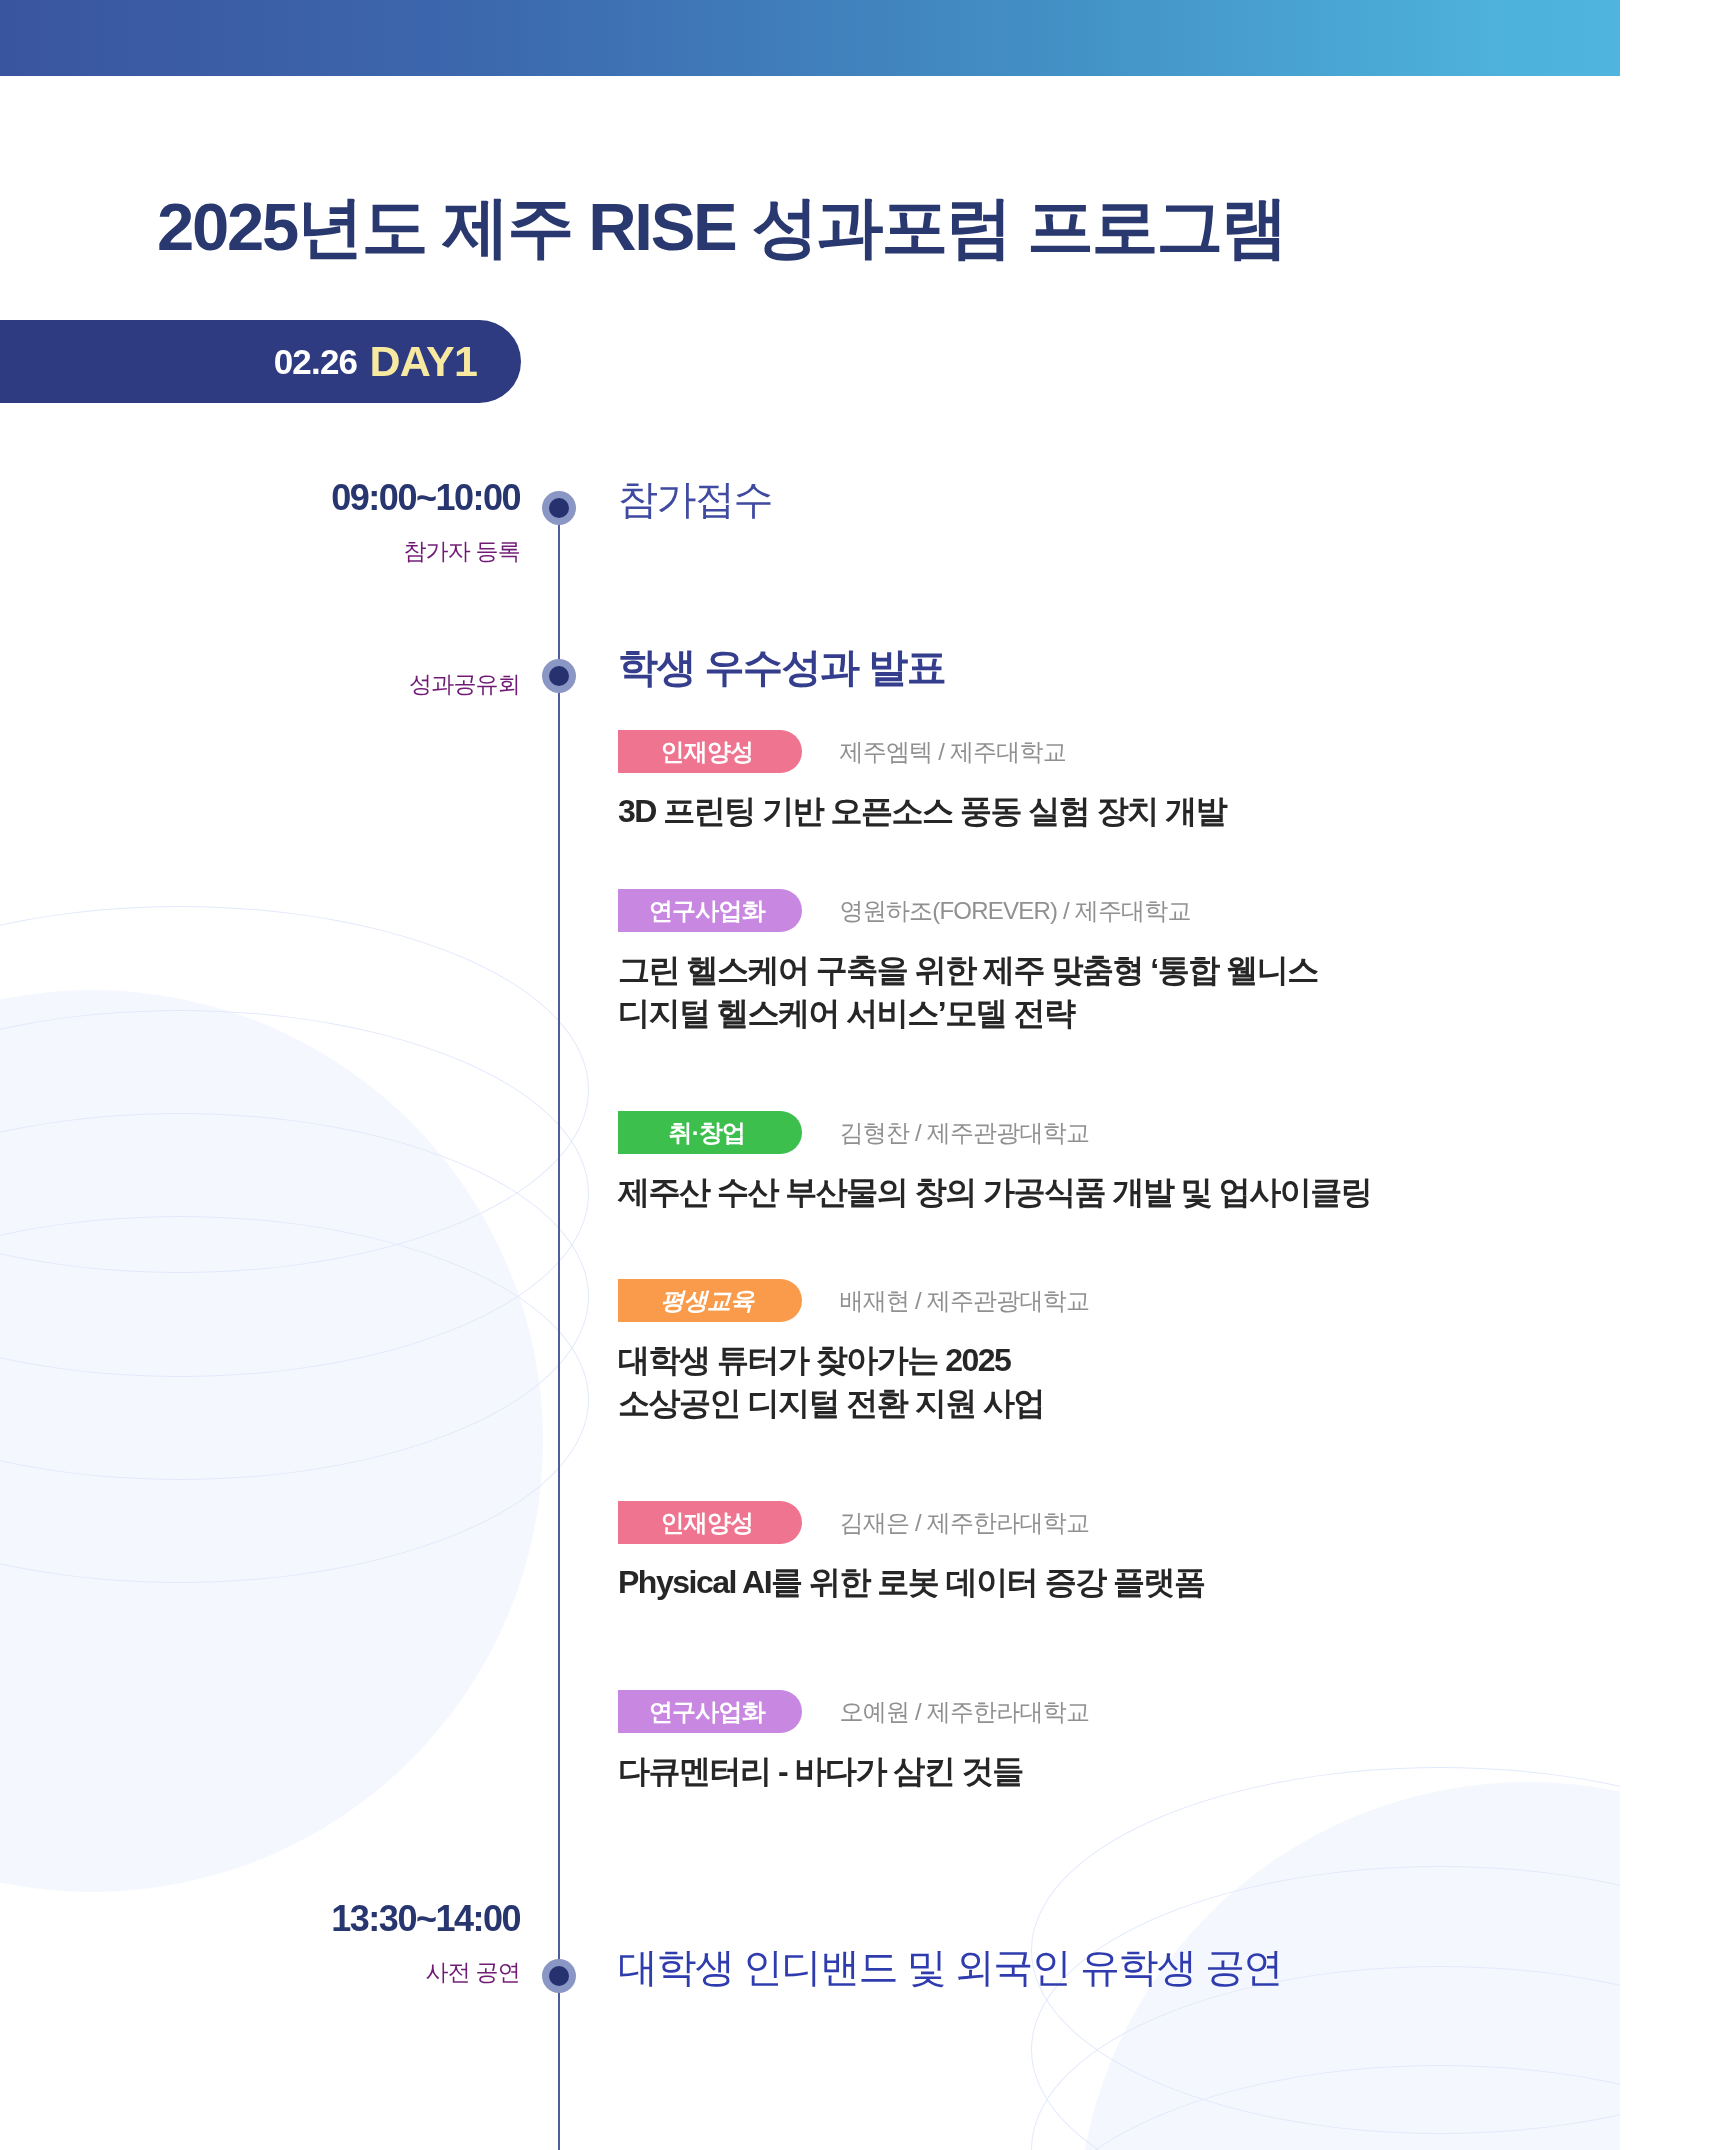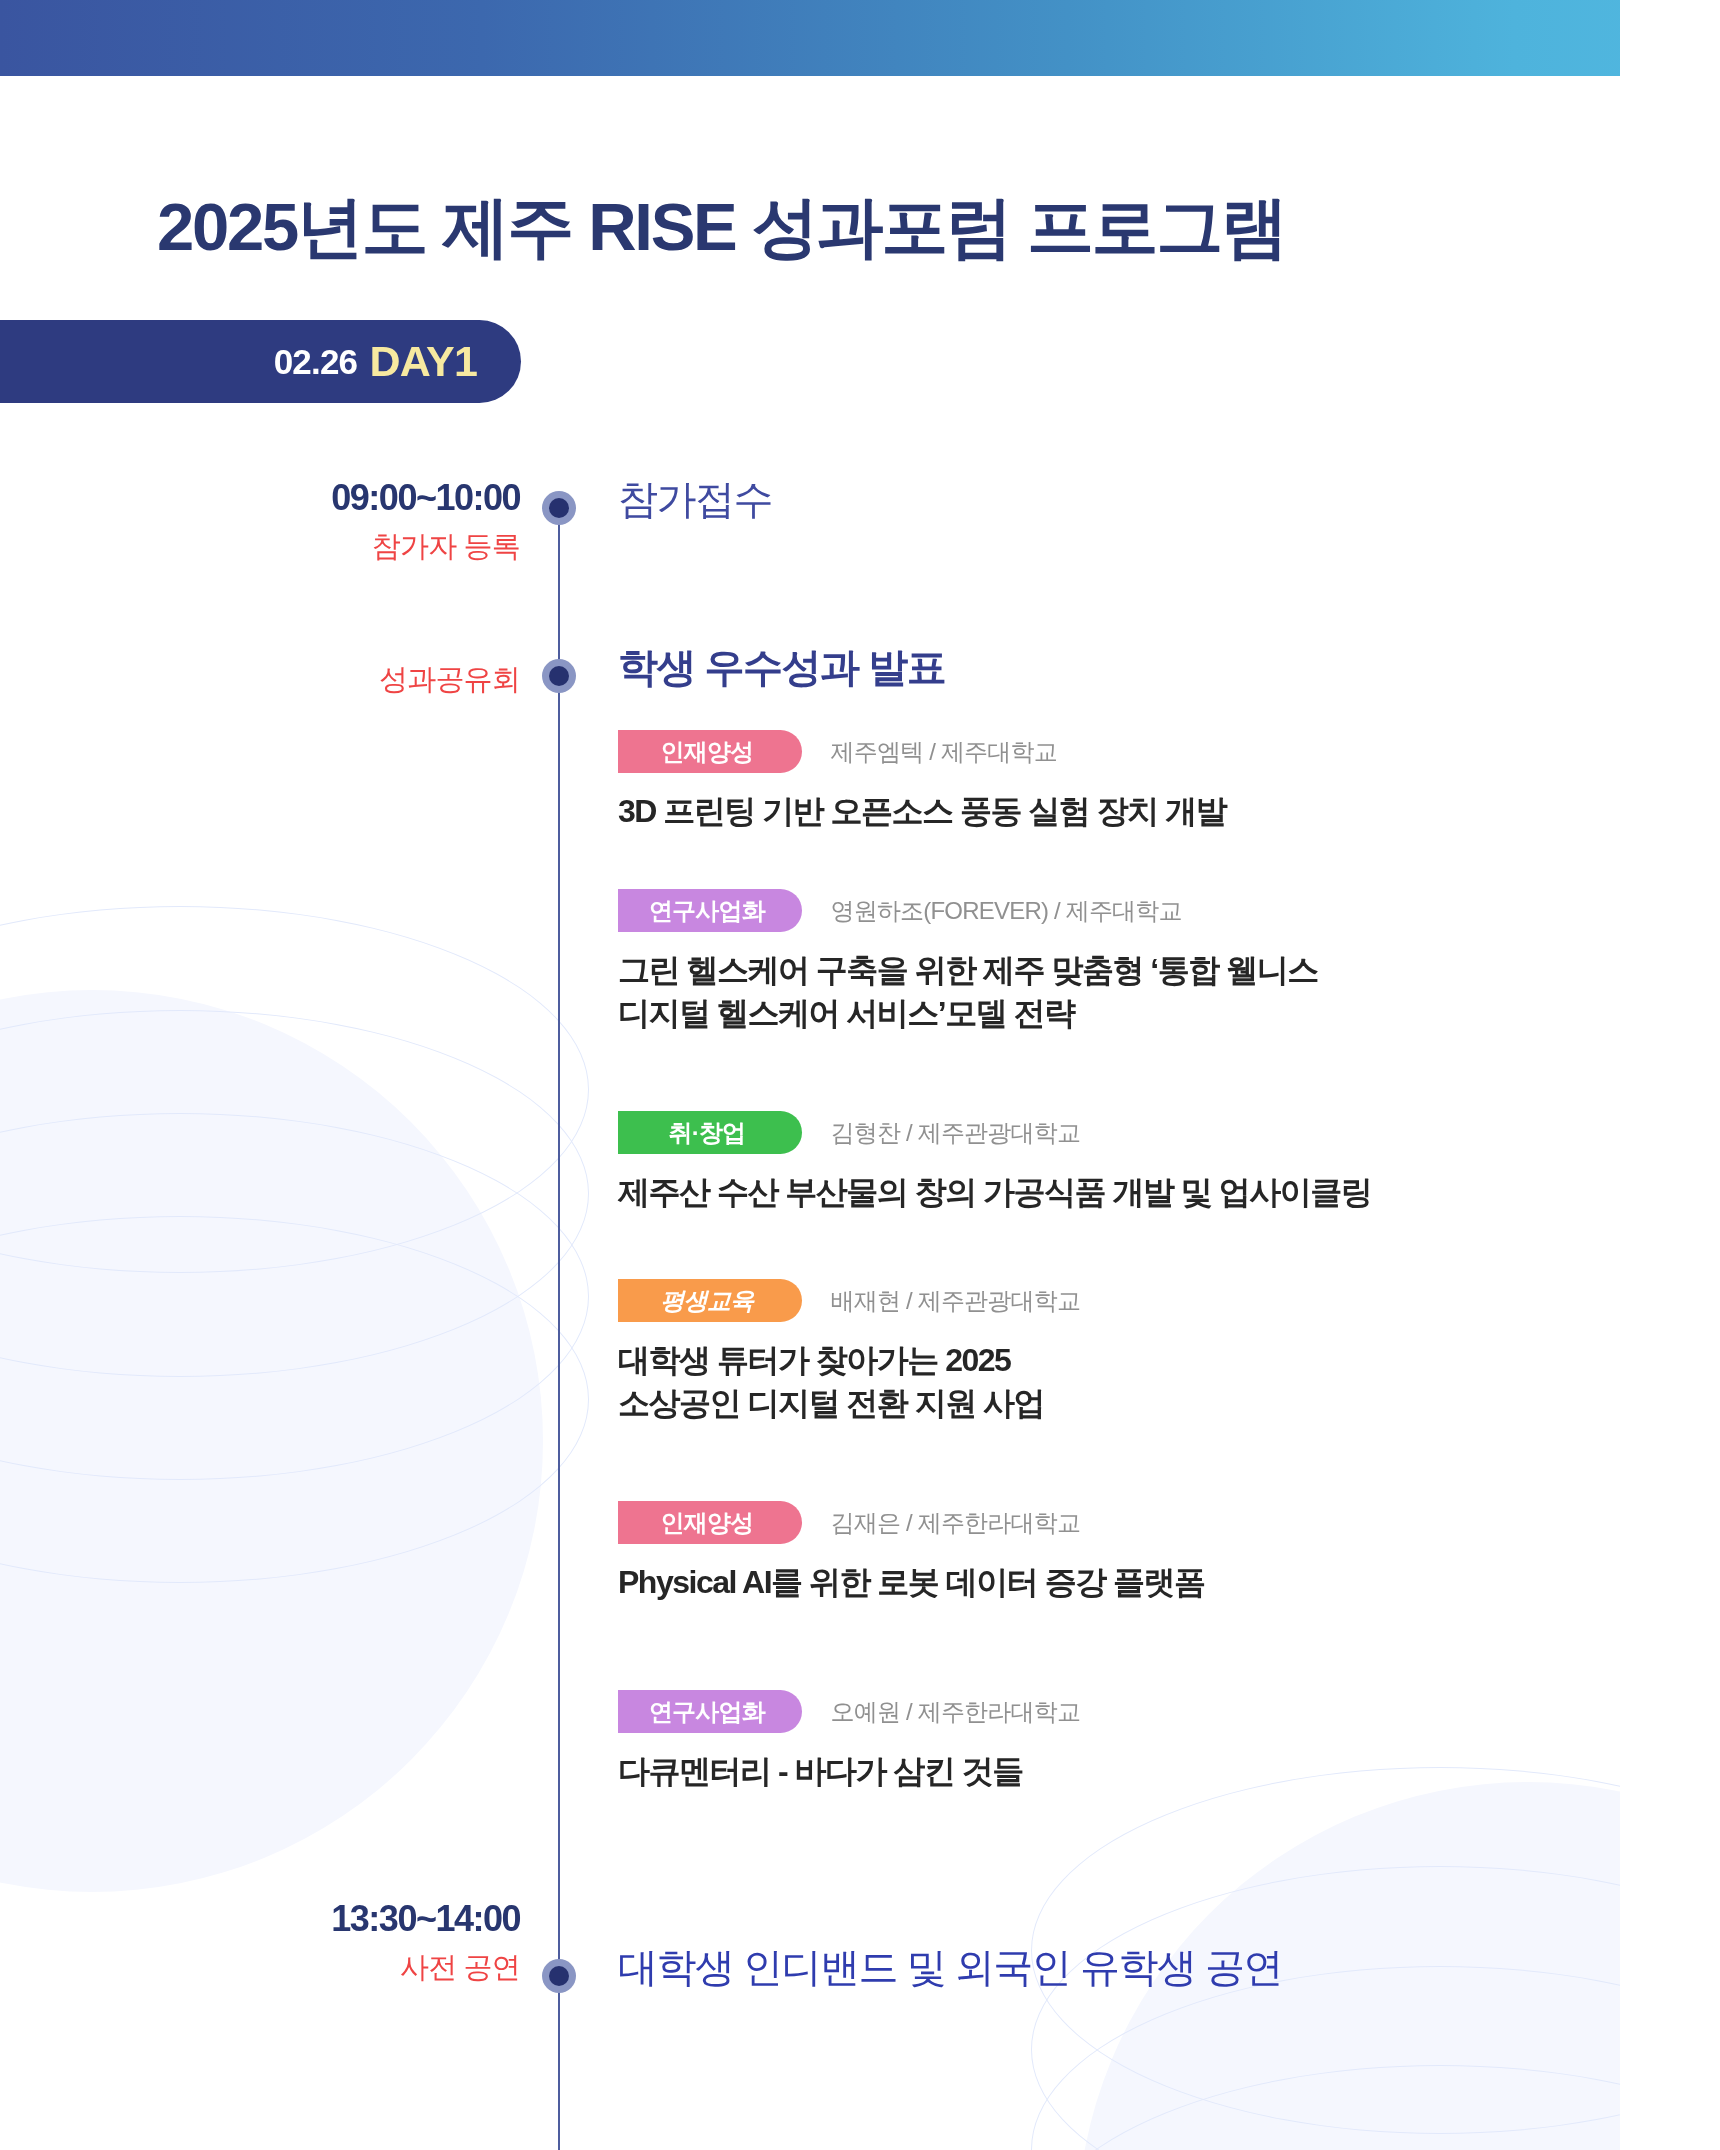--- a/index.html
+++ b/index.html
@@ -141,24 +141,24 @@
   }
   .time-main {
     font-size:36px;
     font-weight:bold;
     color:#28366f;
     letter-spacing:-1.5px;
     line-height:1;
     white-space:nowrap;
   }
   .time-sub {
-    margin-top:16px;
-    font-size:29px;
+    margin-top:24px;
+    font-size:23px;
     font-weight:400;
-    color:#ef4444;
+    color:#701a75;
     letter-spacing:-0.8px;
     line-height:1;
     white-space:nowrap;
   }
 
   
   .content-col { position:absolute; left:618px; width:1071px; }
 
   .session-heading {
     font-size:40px;
@@ -176,21 +176,21 @@
     font-weight:400;
     color:#2f3cae;
     font-size:40px;
   }
 
   .talk { position:absolute; left:0; width:1071px; }
 
   .talk-meta {
     display:flex;
     align-items:center;
-    gap:4px;
+    gap:13px;
     height:43px;
   }
 
   .badge {
     height:43px;
     min-width:184px;
     border-radius:0 26px 26px 0;
     display:flex;
     align-items:center;
     justify-content:center;

